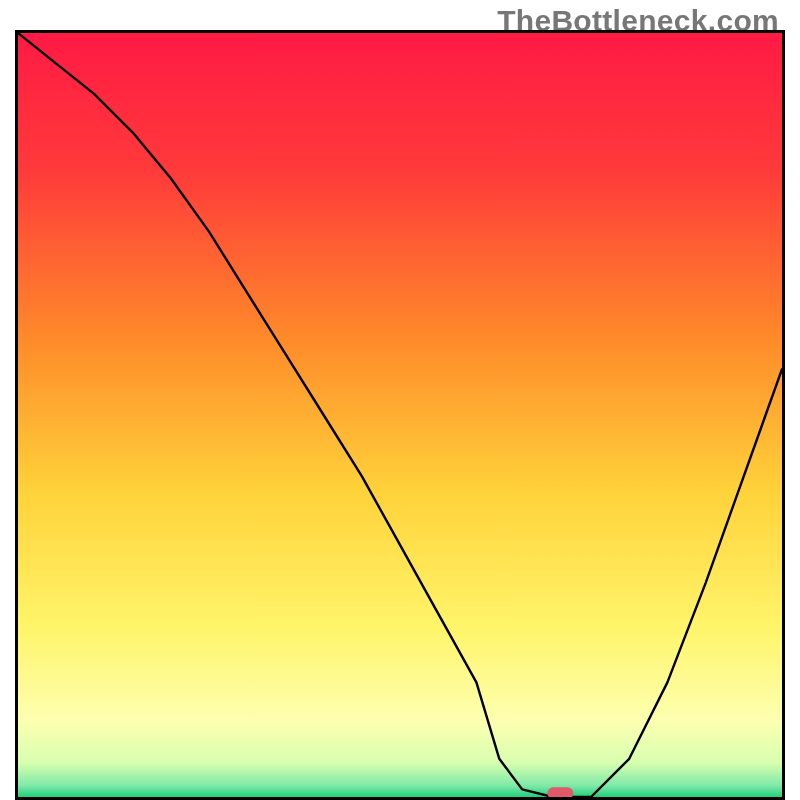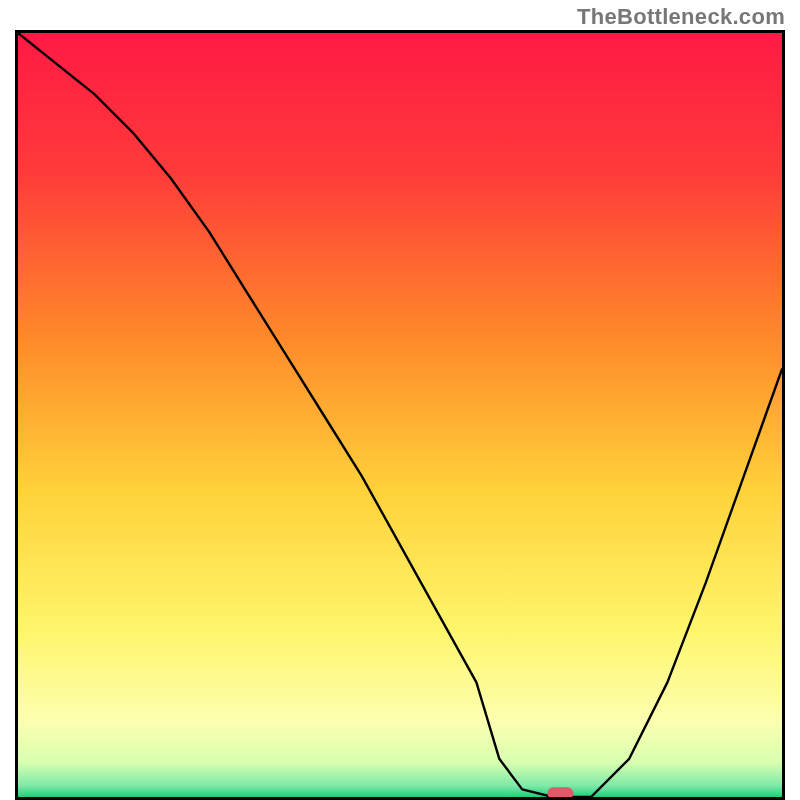--- a/index.html
+++ b/index.html
@@ -17,23 +17,23 @@
     top: 30px;
     width: 770px;
     height: 770px;
     border: 3px solid #000;
     box-sizing: border-box;
     overflow: hidden;
   }
   .watermark {
     position: absolute;
     top: 4px;
-    right: 15px;
+    right: 21px;
     color: #777;
-    font-size: 22px;
+    font-size: 30px;
     font-weight: 600;
     letter-spacing: 0.3px;
   }
   
   svg.plot {
     position: absolute;
     inset: 0;
     width: 100%;
     height: 100%;
   }

